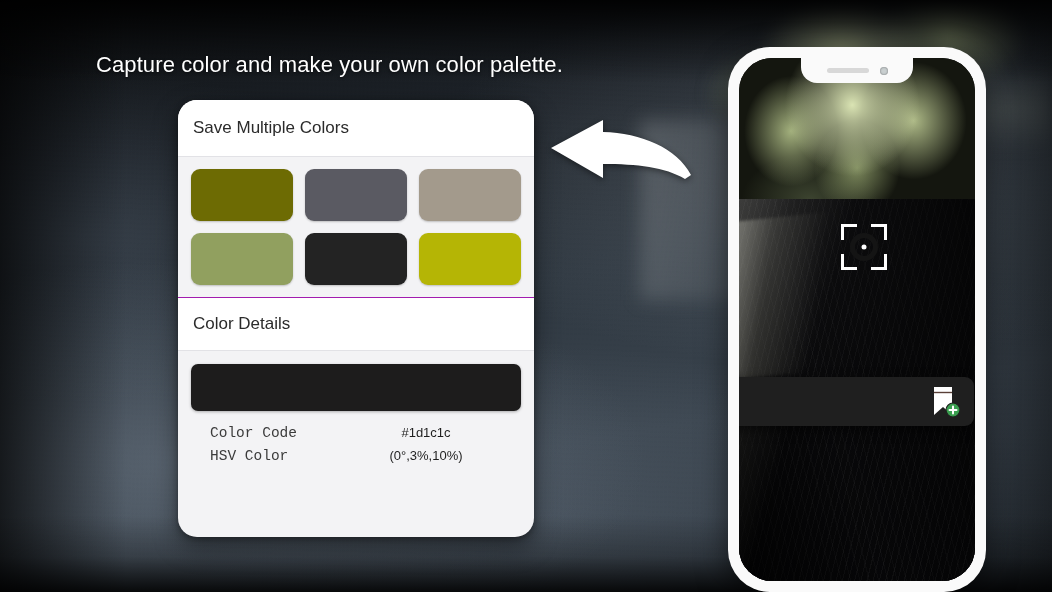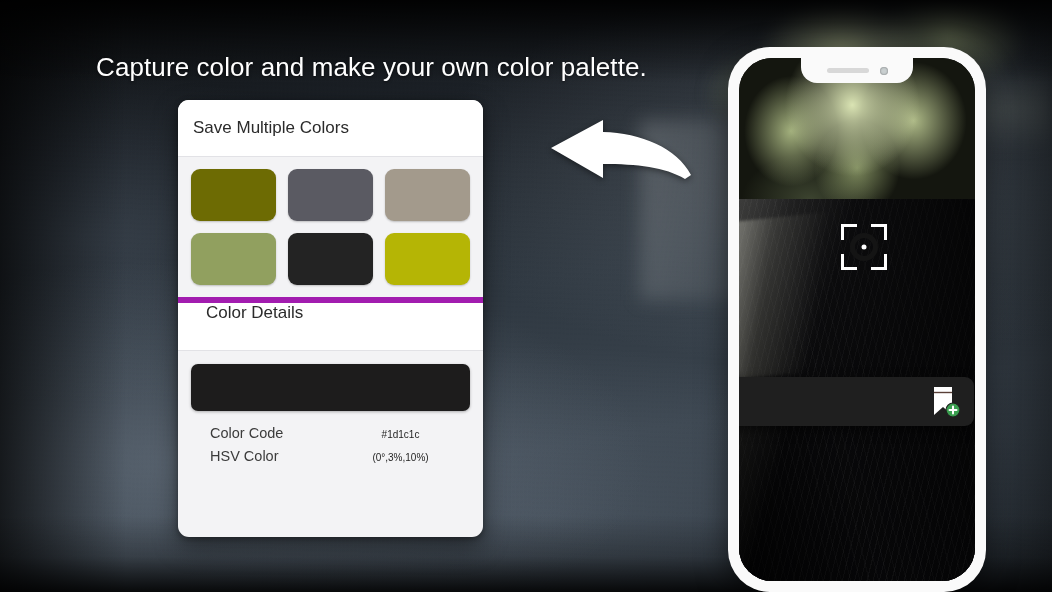--- a/index.html
+++ b/index.html
@@ -65,36 +65,36 @@
     background:
       linear-gradient(100deg, rgba(150,156,160,0.34) 0%, rgba(70,76,82,0.18) 40%, rgba(0,0,0,0) 75%);
     filter: blur(9px);
   }
 
   
   .headline {
     position: absolute;
     left: 96px;
     top: 52px;
-    font-size: 26px;
+    font-size: 22px;
     color: #ffffff;
     letter-spacing: 0.1px;
     white-space: nowrap;
     text-shadow: 0 1px 3px rgba(0,0,0,0.55);
   }
 
   
   .card {
     position: absolute;
     left: 178px;
     top: 100px;
-    width: 305px;
+    width: 356px;
     height: 437px;
     background: #f3f3f5;
-    border-radius: 11px;
+    border-radius: 19px;
     box-shadow: 0 10px 26px rgba(0,0,0,0.45), 0 2px 6px rgba(0,0,0,0.35);
     overflow: hidden;
   }
   .card-header {
     height: 57px;
     background: #ffffff;
     display: flex;
     align-items: center;
     padding-left: 15px;
     box-sizing: border-box;
@@ -115,23 +115,24 @@
   }
   .swatch {
     height: 52px;
     border-radius: 9px;
     box-shadow: 0 1px 2px rgba(0,0,0,0.22);
   }
   .section-header {
     height: 54px;
     background: #ffffff;
     display: flex;
-    padding-left: 28px;
-    box-sizing: border-box;
-    border-top: 6px solid #a21caf;
+    align-items: center;
+    padding-left: 15px;
+    box-sizing: border-box;
+    border-top: 1px solid #a21caf;
     border-bottom: 1px solid #e2e2e6;
   }
   .section-header-title {
     font-size: 17px;
     color: #2b2b2b;
   }
   .preview-wrap {
     padding: 13px 13px 0 13px;
   }
   .color-preview {
@@ -147,23 +148,24 @@
     align-items: baseline;
     margin-bottom: 7px;
   }
   .detail-label {
     width: 140px;
     flex: 0 0 140px;
     font-size: 14.5px;
     color: #3b3b3b;
     padding-left: 18px;
     box-sizing: border-box;
+    font-family: Liberation Mono, monospace;
   }
   .detail-value {
-    font-size: 10px;
+    font-size: 13px;
     color: #1e1e1e;
     text-align: center;
     flex: 1;
   }
 
   
   .arrow {
     position: absolute;
     left: 545px;
     top: 118px;

